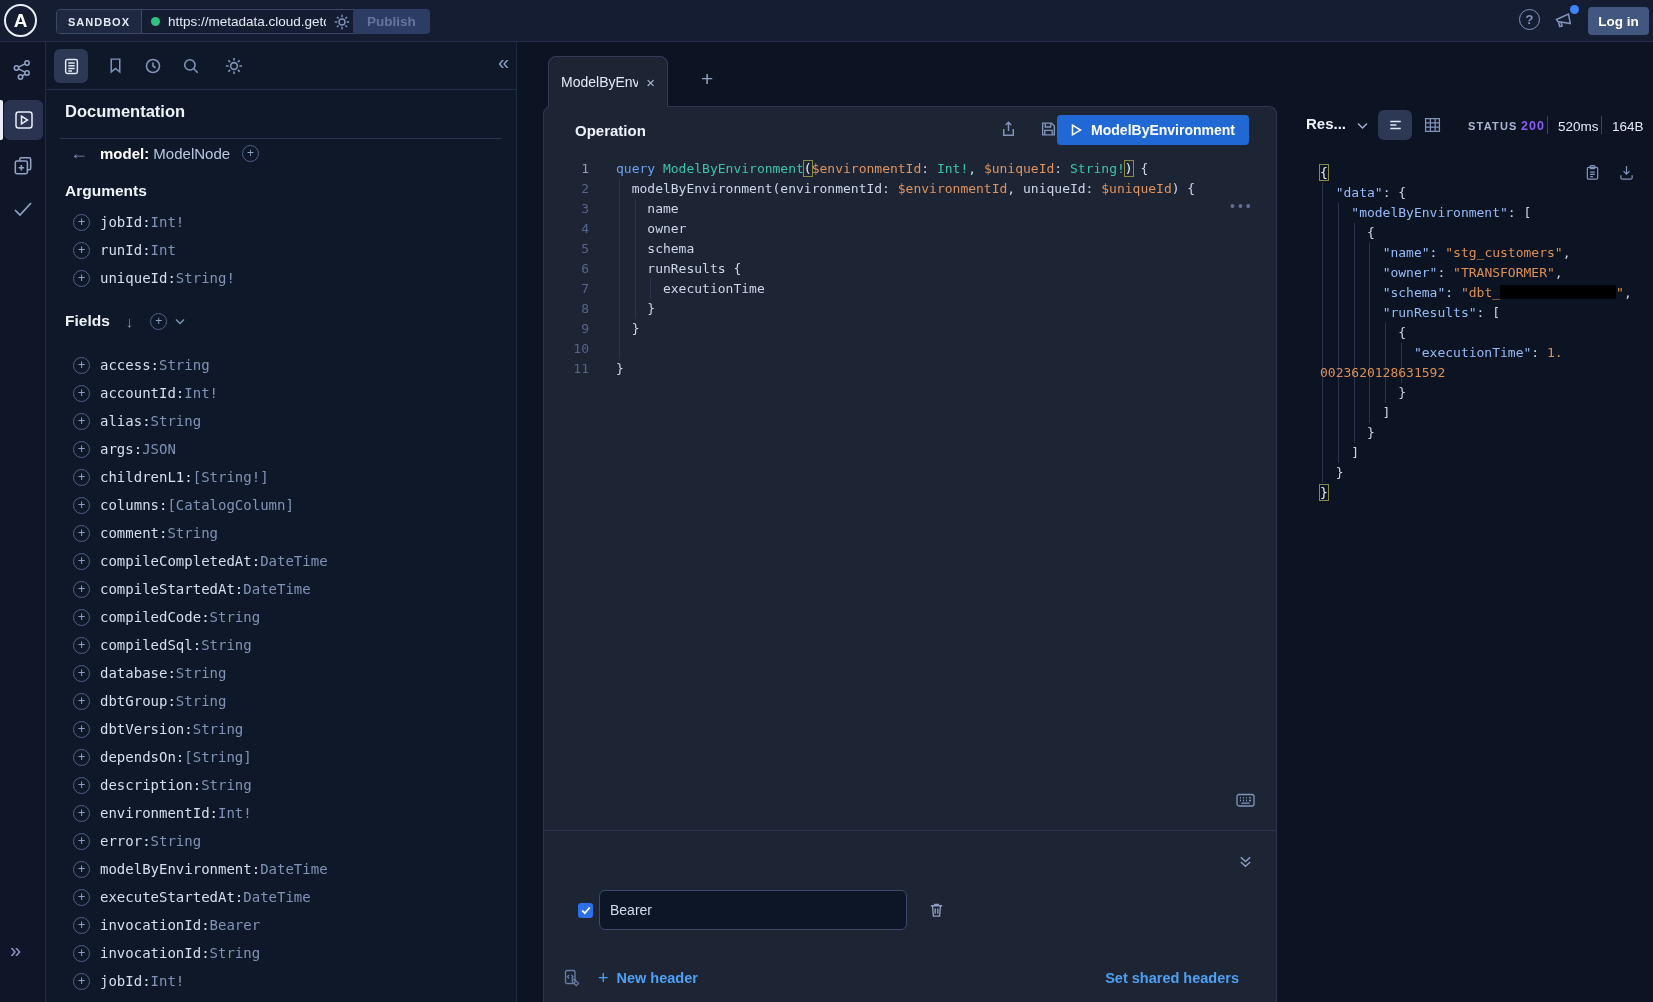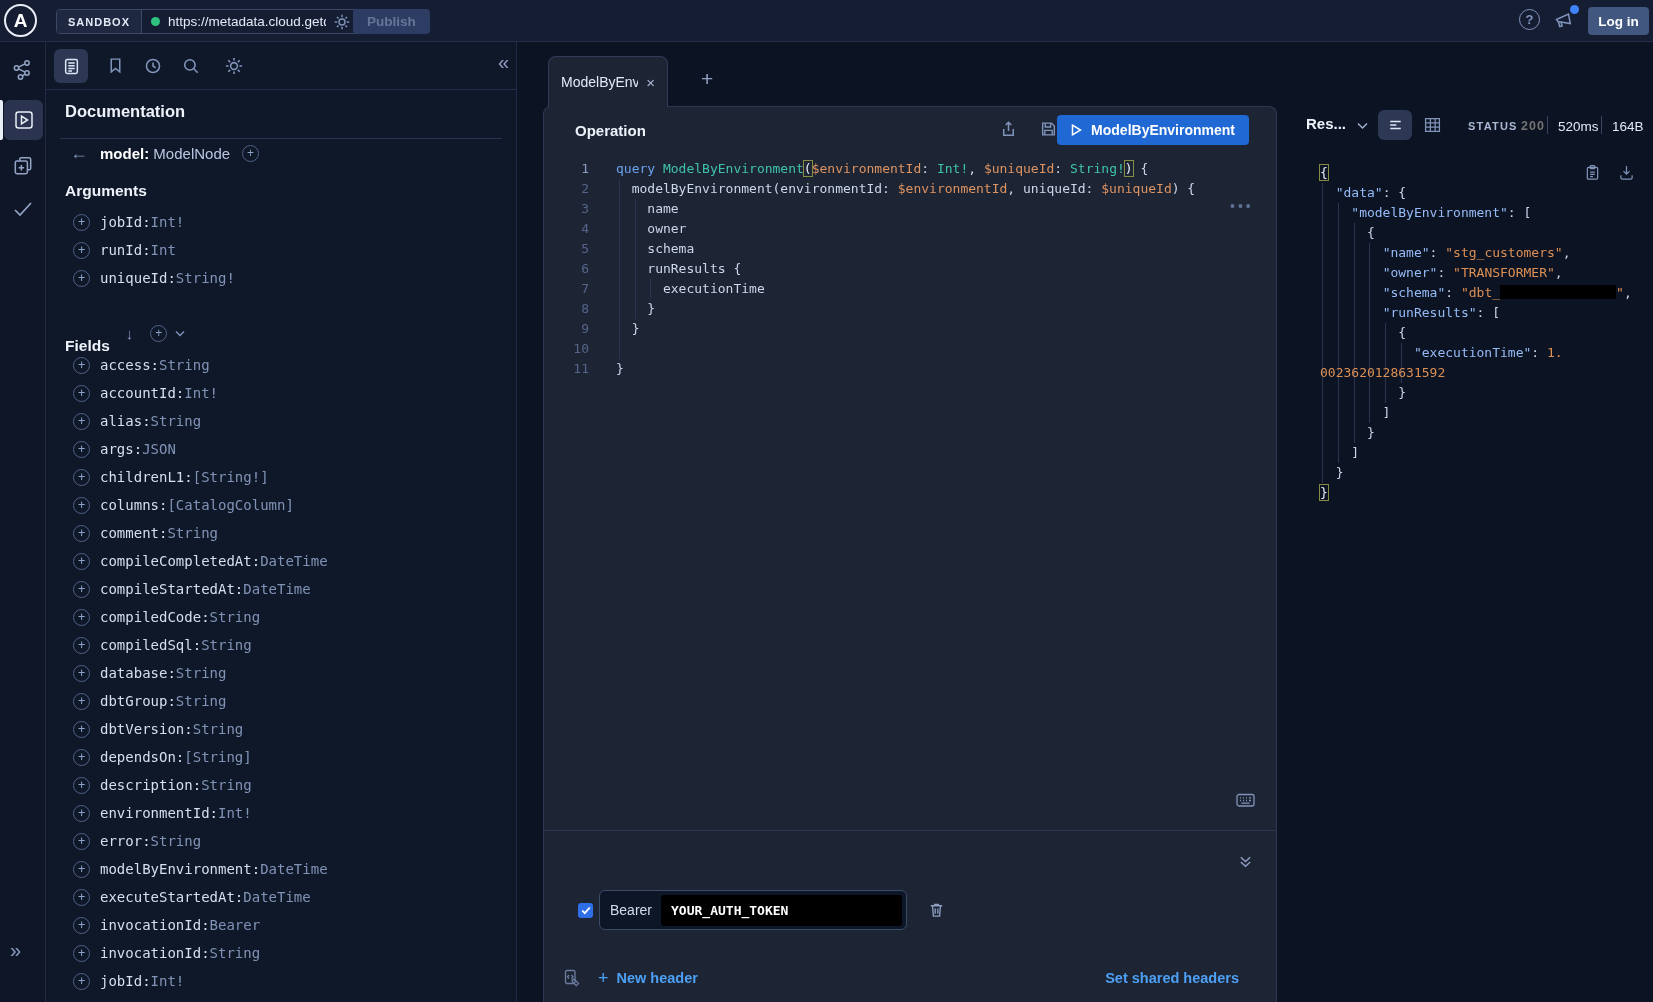--- a/index.html
+++ b/index.html
@@ -113,21 +113,21 @@
   .spacer{flex:1;}
 
   
   .response{position:absolute;left:760px;top:64px;right:0;bottom:0;}
   .resp-title{position:absolute;left:29px;top:9px;font-size:15px;font-weight:bold;color:#eef2fa;}
   .resp-caret{position:absolute;left:80px;top:16px;color:#9fb0cc;}
   .view-chip{position:absolute;left:101px;top:4px;width:34px;height:30px;background:#2c3854;border-radius:6px;
         display:flex;align-items:center;justify-content:center;color:#dfe7f6;}
   .table-ic{position:absolute;left:147px;top:11px;color:#8094ba;}
   .status-label{position:absolute;left:191px;top:14px;font-size:11px;letter-spacing:1.2px;color:#a9b8d4;font-weight:bold;}
-  .status-code{position:absolute;left:244px;top:13px;font-size:12.5px;letter-spacing:1px;color:#737373;font-weight:bold;}
+  .status-code{position:absolute;left:244px;top:13px;font-size:12.5px;letter-spacing:1px;color:#8b5cf6;font-weight:bold;}
   .vsep{position:absolute;top:10px;width:1px;height:18px;background:#39445f;}
   .metric{position:absolute;top:13px;font-size:13.5px;color:#e3eaf6;}
   .resp-code{position:absolute;left:43px;top:57px;font-family:"DejaVu Sans Mono",monospace;font-size:13px;white-space:pre;}
   .resp-act{position:absolute;top:58px;color:#8094ba;}
 </style>
 </head>
 <body>
 
 <div class="screen">
 
@@ -249,21 +249,21 @@
           <span class="ft">Int</span>
         </div>
         <div class="drow">
           <span class="crc">+</span>
           <span class="fn">uniqueId: </span>
           <span class="ft">String!</span>
         </div>
       </div>
 
     <div class="fields-hdr">
-      <span class="sec-title" style="position:static;margin-top:25px;">Fields</span>
+      <span class="sec-title" style="position:static;">Fields</span>
       <span class="fh-ic" style="margin-left:16px;">↓</span>
       <span class="crc" style="margin-left:17px;">+</span>
       <span class="fh-ic" style="margin-left:8px;">
         <svg width="10" height="7" viewBox="0 0 10 7" fill="none" stroke="currentColor" stroke-width="1.4">
             <path d="M1 1.5l4 4 4-4"></path>
           </svg>
       </span>
     </div>
     <div class="dlist" style="top:309px;">
         <div class="drow">
@@ -457,21 +457,20 @@
       </span>
 
       <div class="hdr-row">
         <span class="chkbox">
           <svg width="10" height="9" viewBox="0 0 10 9" fill="none" stroke="#fff" stroke-width="1.8">
               <path d="M1.2 4.5l2.6 2.7L8.8 1.5"></path>
             </svg>
         </span>
         <div class="val-field">
           <span class="bearer">Bearer</span>
-          <span class="token-box">YOUR_AUTH_TOKEN</span>
         </div>
         <span class="trash-btn">
           <svg width="17" height="18" viewBox="0 0 18 18" fill="none" stroke="currentColor" stroke-width="1.4">
             <path d="M3 4.5h12M7 4.5V3h4v1.5M4.8 4.5l.9 11h6.6l.9-11M7.6 7.5v5.5M10.4 7.5v5.5"></path>
           </svg>
         </span>
       </div>
 
       <div class="foot-row">
         <span class="footer-ic">

